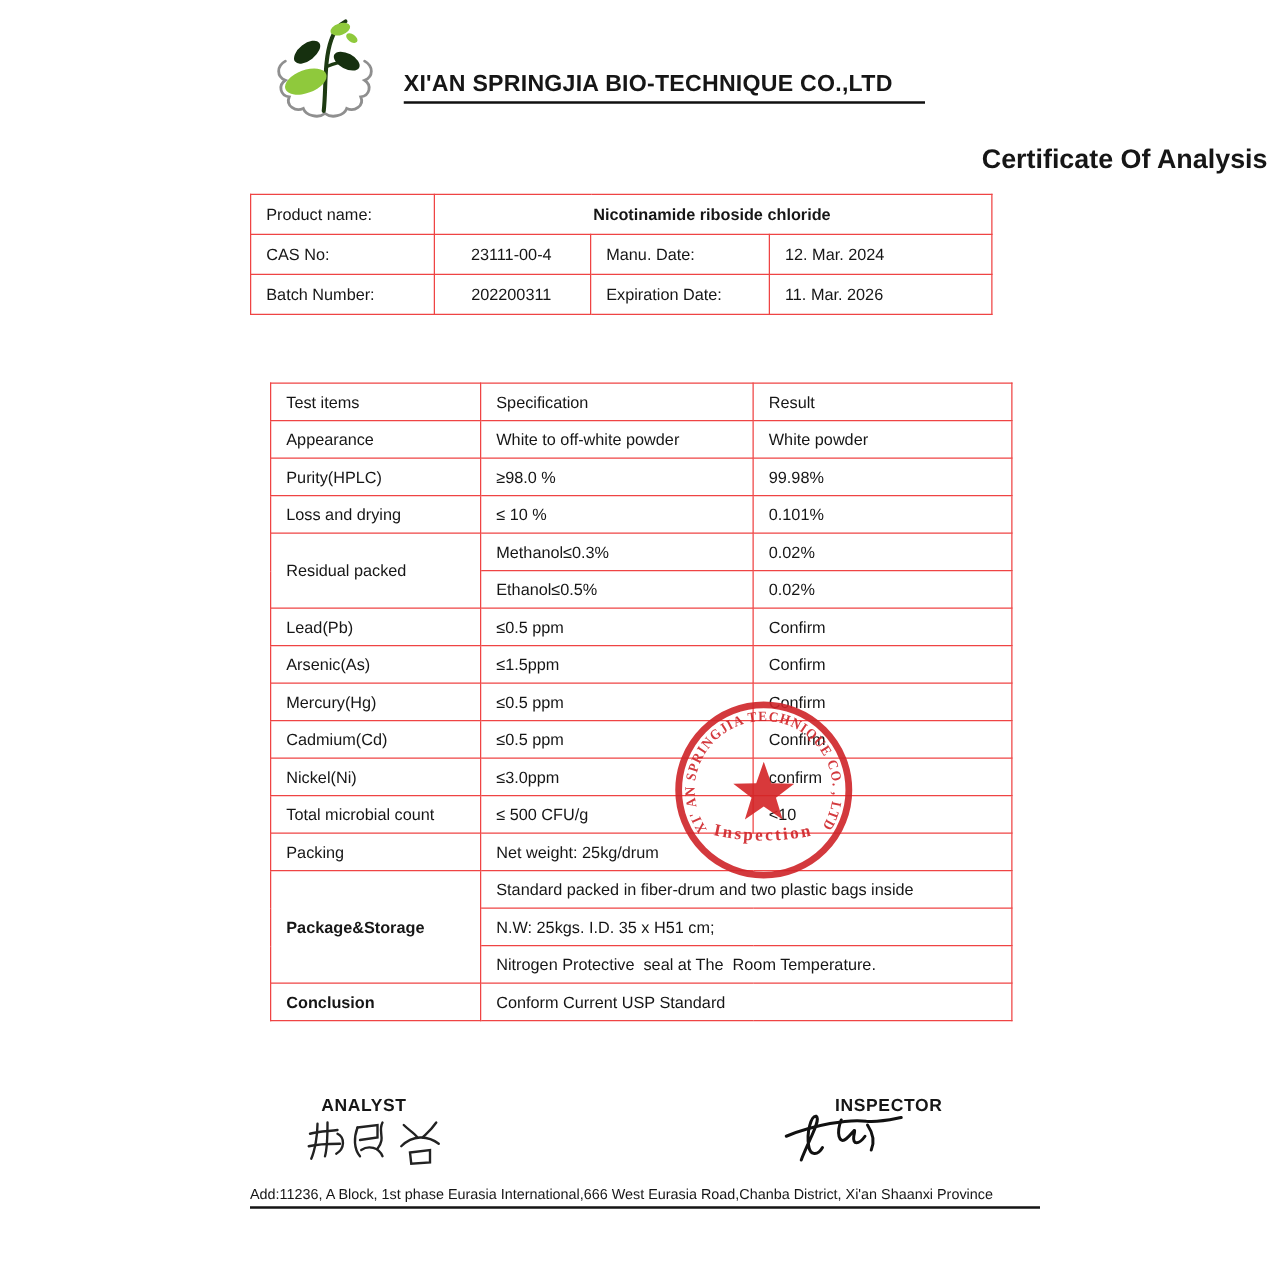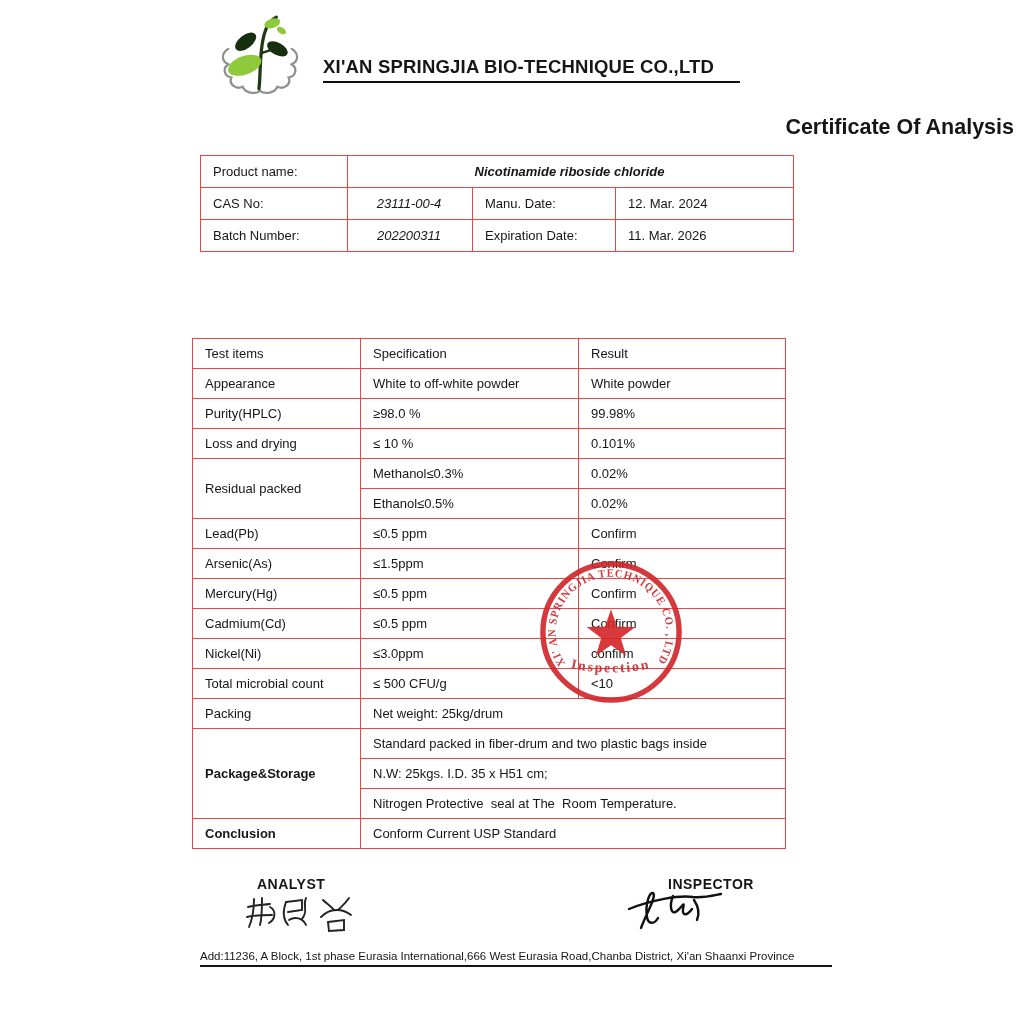--- a/index.html
+++ b/index.html
@@ -15,25 +15,25 @@
     font-size:18.5px; font-weight:bold; letter-spacing:0.2px;
     padding:0 26px 3px 0; border-bottom:2.5px solid #101010; white-space:nowrap;
   }
   .title {
     position:absolute; left:0; top:99px; width:1014px; text-align:right;
     font-size:21.5px; font-weight:bold;margin-top:16px;
   }
   
   table { border-collapse:collapse; table-layout:fixed; background:transparent; }
   .t1 { position:absolute; left:200px; top:155px; width:593px; }
-  .t2 { position:absolute; left:192px; top:306px; width:593px;margin-top:32px; }
+  .t2 { position:absolute; left:216px; top:306px; width:593px; }
   td { border:1px solid #ef4444; font-size:13px; padding:2px 6px 2px 12px; vertical-align:middle; }
   .t1 tr { height:32px; }
   .t2 tr { height:30px; }
-  .center { text-align:center; padding-left:4px;font-style:italic; }
+  .center { text-align:center; padding-left:4px; }
   .bold { font-weight:bold; }
   .pre { white-space:pre-wrap; }
   
   .stamp { position:absolute; left:537px; top:558px; width:148px; height:148px; opacity:0.9; pointer-events:none; }
   .stamp text { font-family:"Liberation Serif", serif; font-weight:bold; }
   
   .sig-label { position:absolute; font-size:14px; font-weight:bold; letter-spacing:0.5px; }
   .analyst-label { left:257px; top:876px;text-align:center; }
   .inspector-label { left:637px; top:876px;padding-left:31px; }
   .analyst-sig { position:absolute; left:243px; top:892px; }

